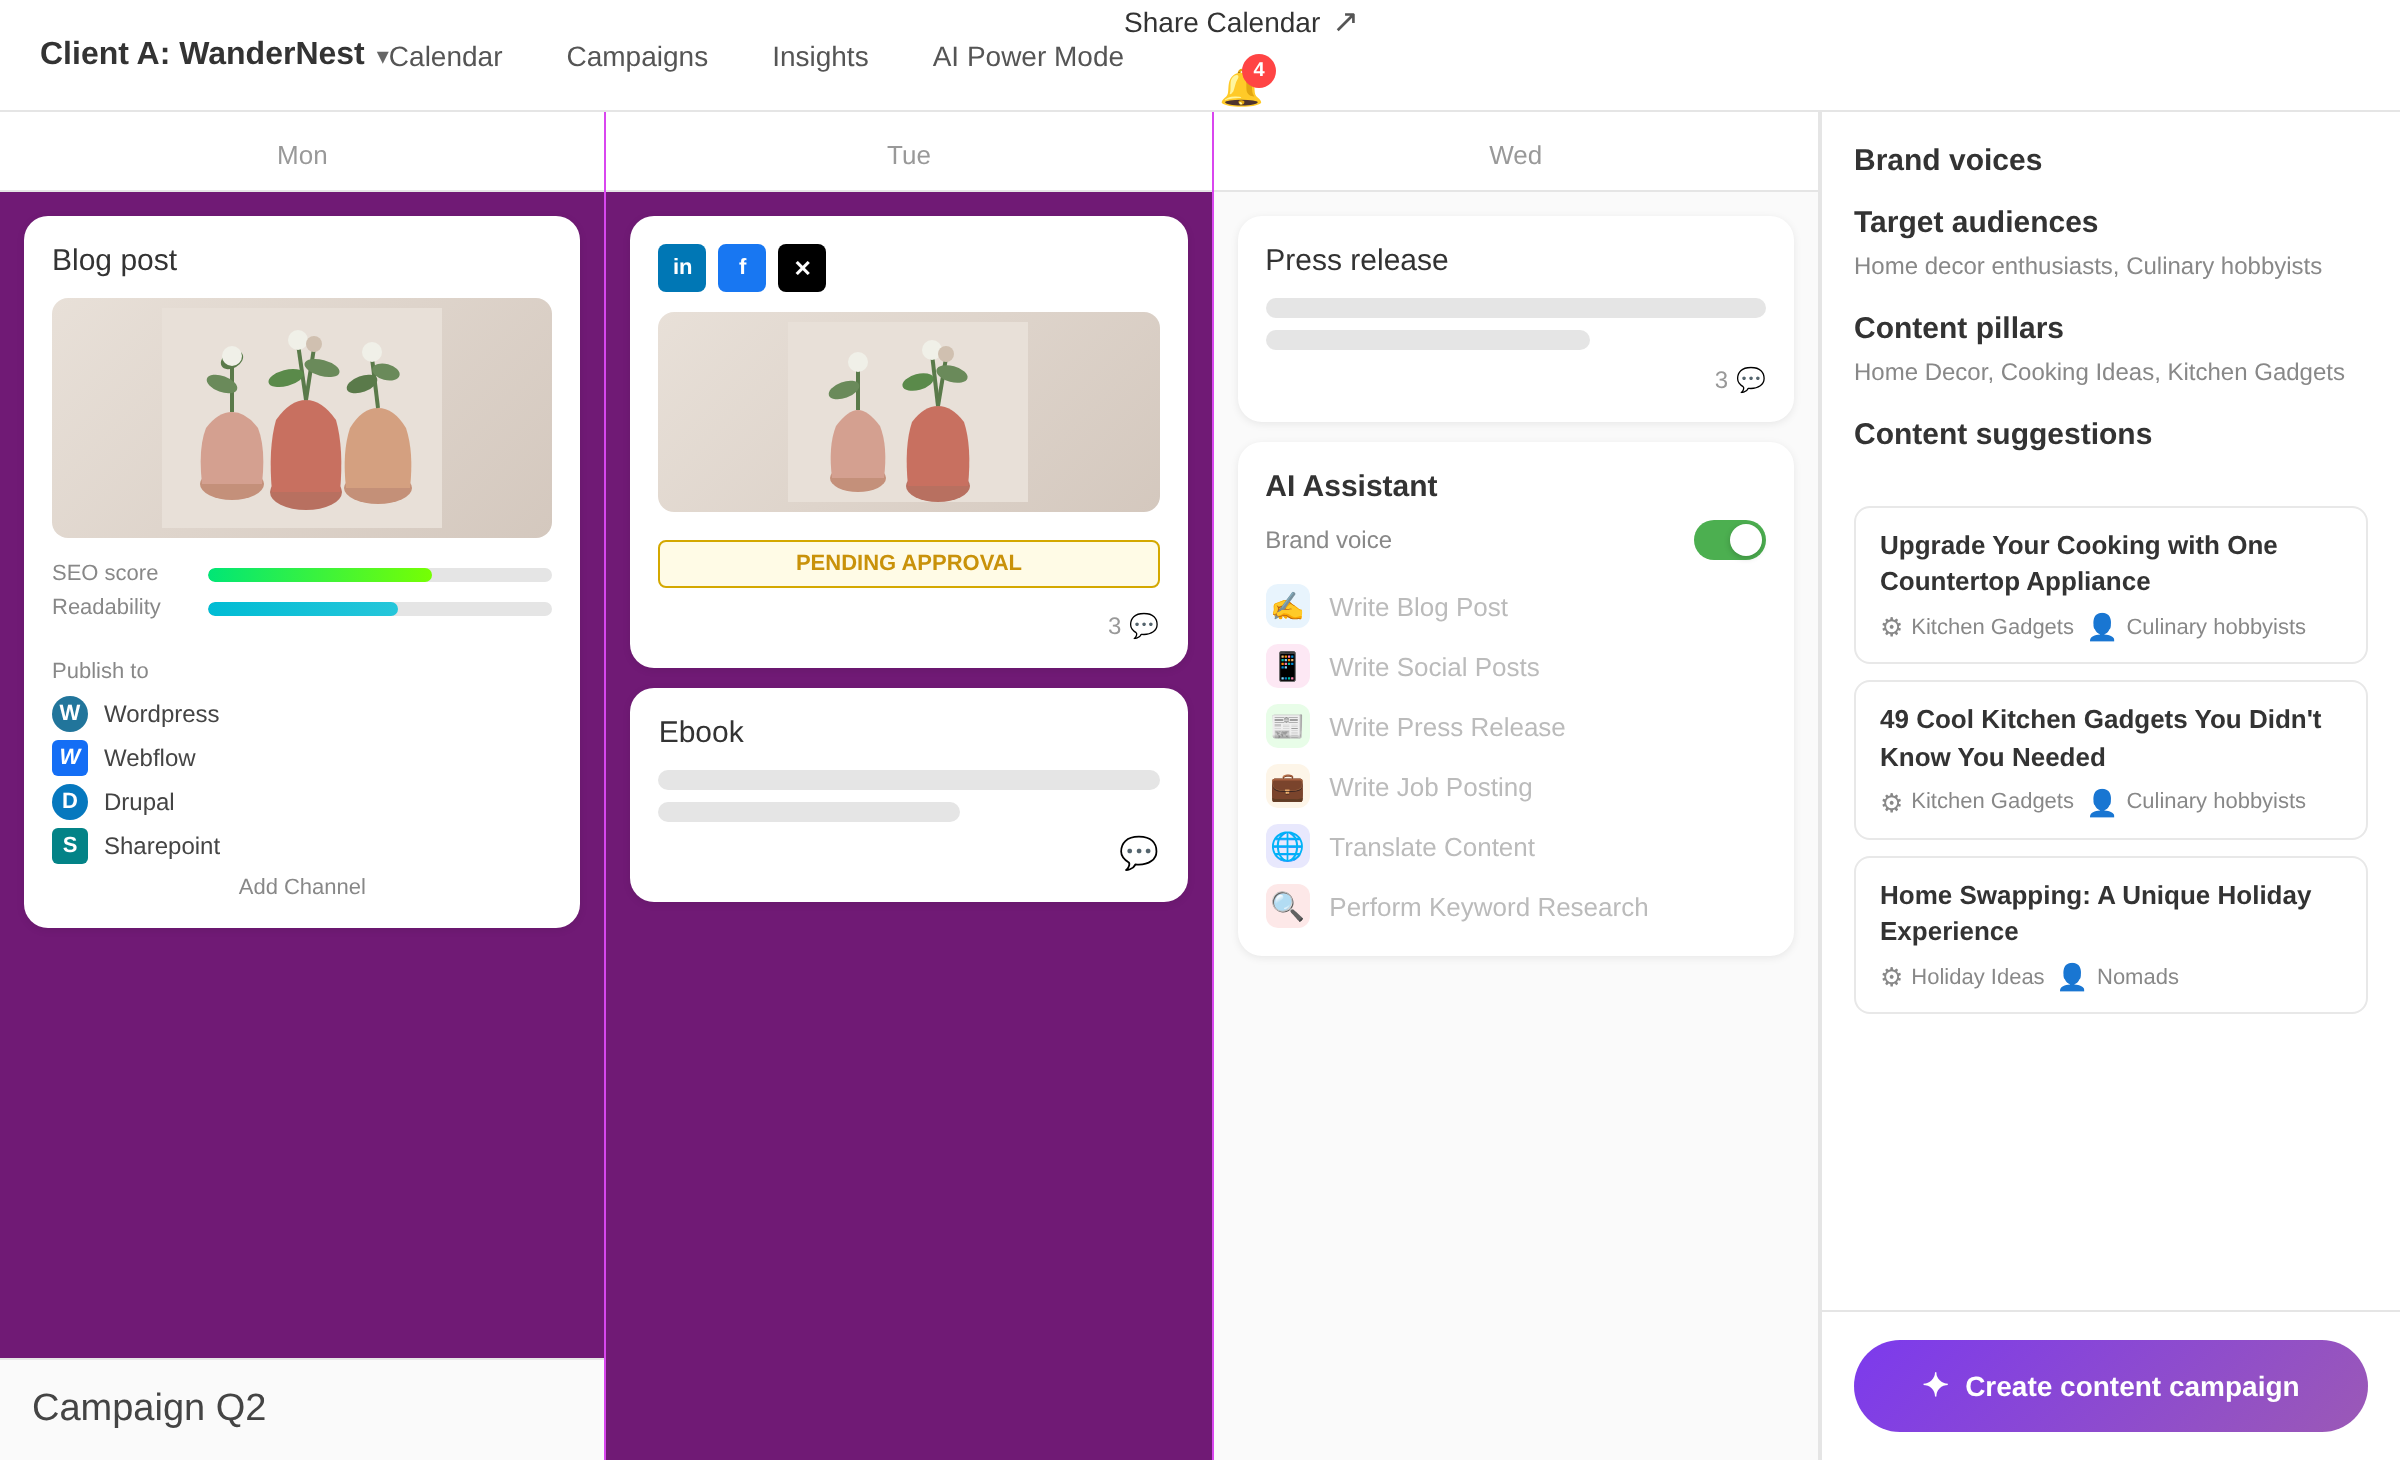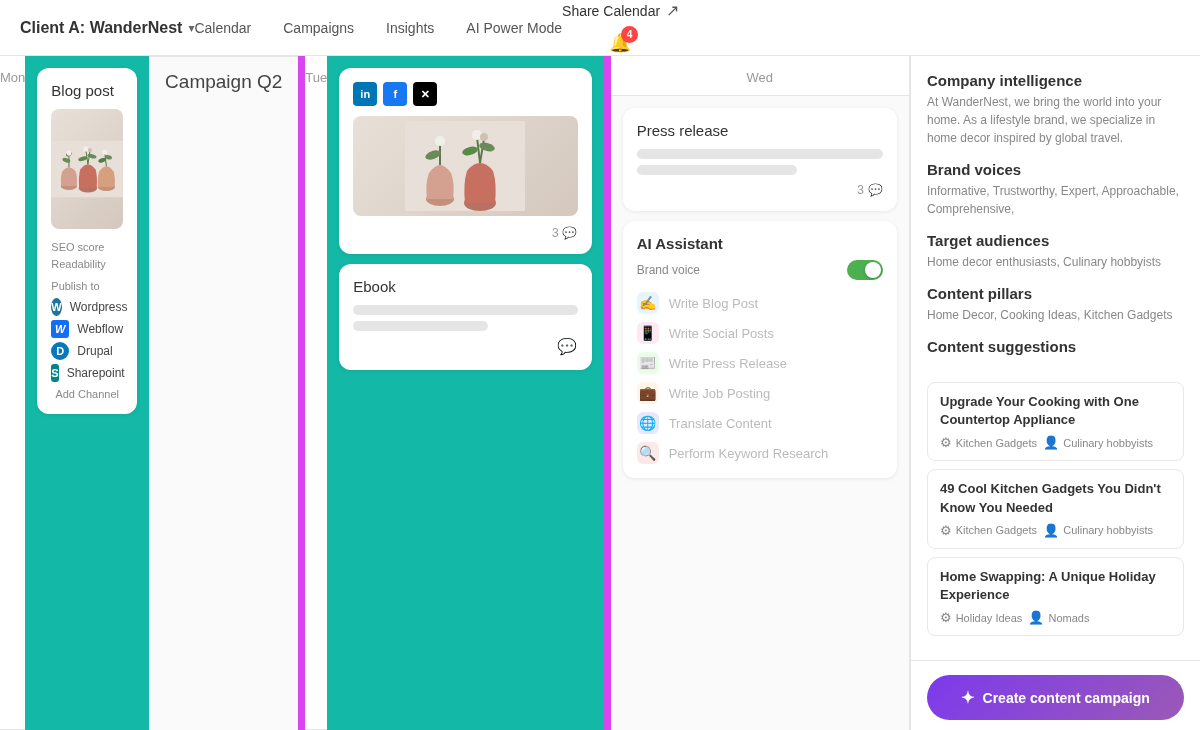--- a/index.html
+++ b/index.html
@@ -27,22 +27,22 @@
       font-size: 10px; width: 17px; height: 17px;
       display: flex; align-items: center; justify-content: center; font-weight: 700;
     }
 
     
     .main { display: flex; height: calc(100vh - 56px); overflow: hidden; }
 
     
     .calendar { display: flex; flex: 1; overflow: hidden; padding: 0; }
     .day-col {
-      flex: 1; border-right: 7px solid #d946ef; display: flex; flex-direction: row;
-      background: #14b8a6; min-width: 0;
+      flex: 1; border-right: 1px solid #d946ef; display: flex; flex-direction: column;
+      background: #701a75; min-width: 0;
     }
     .day-header {
       text-align: center; padding: 14px 0 10px; color: #999; font-size: 13px; font-weight: 400;
       background: #fff; border-bottom: 1px solid #e5e5e5;
     }
     .day-content { flex: 1; padding: 12px; overflow-y: auto; display: flex; flex-direction: column; gap: 10px; }
 
     
     .card {
       background: #fff; border-radius: 12px; padding: 14px;
@@ -54,21 +54,21 @@
     .blog-post-card .post-image {
       width: 100%; height: 120px; border-radius: 8px; overflow: hidden; margin-bottom: 12px;
       background: #e8e0d8;
     }
     .post-image-placeholder {
       width: 100%; height: 100%;
       background: linear-gradient(135deg, #e8e0d8 0%, #d4c8be 100%);
       display: flex; align-items: center; justify-content: center;
     }
 
-    .scores { margin-bottom: 10px; }
+    .scores { margin-bottom: 20px; }
     .score-row { display: flex; align-items: center; gap: 8px; margin-bottom: 5px; }
     .score-label { font-size: 11px; color: #888; width: 70px; }
     .score-bar-bg { flex: 1; height: 7px; background: #e5e5e5; border-radius: 4px; overflow: hidden; }
     .score-bar { height: 100%; border-radius: 4px; }
     .score-bar-green { background: linear-gradient(90deg, #00e676, #76ff03); width: 65%; }
     .score-bar-teal { background: linear-gradient(90deg, #00bcd4, #26c6da); width: 55%; }
 
     .publish-section { }
     .publish-label { font-size: 11px; color: #888; margin-bottom: 6px; }
     .publish-channels { display: flex; flex-direction: column; gap: 4px; }
@@ -300,20 +300,23 @@
               <ellipse cx="75" cy="82" rx="16" ry="8" fill="#b87060"></ellipse>
               <path d="M60 82 Q58 62 62 50 Q68 42 75 42 Q82 42 88 50 Q92 62 90 82 Z" fill="#c87060"></path>
               <line x1="75" y1="42" x2="72" y2="16" stroke="#5a7a4a" stroke-width="2"></line>
               <line x1="75" y1="42" x2="79" y2="18" stroke="#5a7a4a" stroke-width="2"></line>
               <ellipse cx="65" cy="30" rx="8" ry="4" fill="#5a8a4a" transform="rotate(-15 65 30)"></ellipse>
               <ellipse cx="82" cy="26" rx="8" ry="4" fill="#6a8a5a" transform="rotate(15 82 26)"></ellipse>
               <circle cx="72" cy="14" r="5" fill="#f0f0e8"></circle>
               <circle cx="79" cy="16" r="4" fill="#d0c0b0"></circle>
             </svg>
           </div>
+          <div style="text-align:center; padding: 4px 0;">
+            <span class="pending-badge">PENDING APPROVAL</span>
+          </div>
           <div class="comment-row">
             <span>3</span>
             <span>💬</span>
           </div>
         </div>
 
         <div class="card ebook-card">
           <div class="card-title">Ebook</div>
           <div class="line-placeholder"></div>
           <div class="line-placeholder short"></div>
@@ -376,28 +379,23 @@
         </div>
 
       </div>
     </div>
 
   </div>
 
   <div class="sidebar">
     <div class="sidebar-inner">
 
-      <div class="sidebar-section">
-        <div class="sidebar-section-title">Company intelligence</div>
-        <div class="sidebar-section-text">At WanderNest, we bring the world into your home. As a lifestyle brand, we specialize in home decor inspired by global travel.</div>
-      </div>
 
       <div class="sidebar-section">
         <div class="sidebar-section-title">Brand voices</div>
-        <div class="sidebar-section-text">Informative, Trustworthy, Expert, Approachable, Comprehensive,</div>
       </div>
 
       <div class="sidebar-section">
         <div class="sidebar-section-title">Target audiences</div>
         <div class="sidebar-section-text">Home decor enthusiasts, Culinary hobbyists</div>
       </div>
 
       <div class="sidebar-section">
         <div class="sidebar-section-title">Content pillars</div>
         <div class="sidebar-section-text">Home Decor, Cooking Ideas, Kitchen Gadgets</div>

